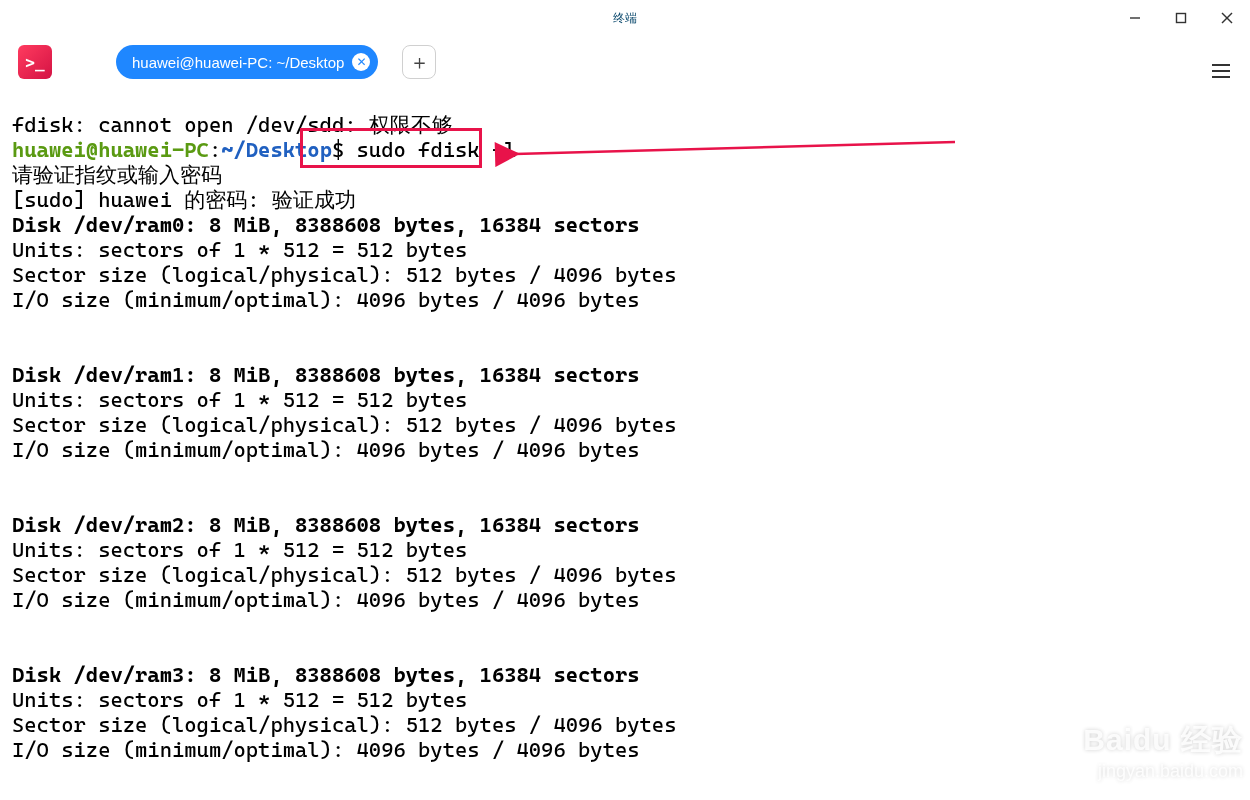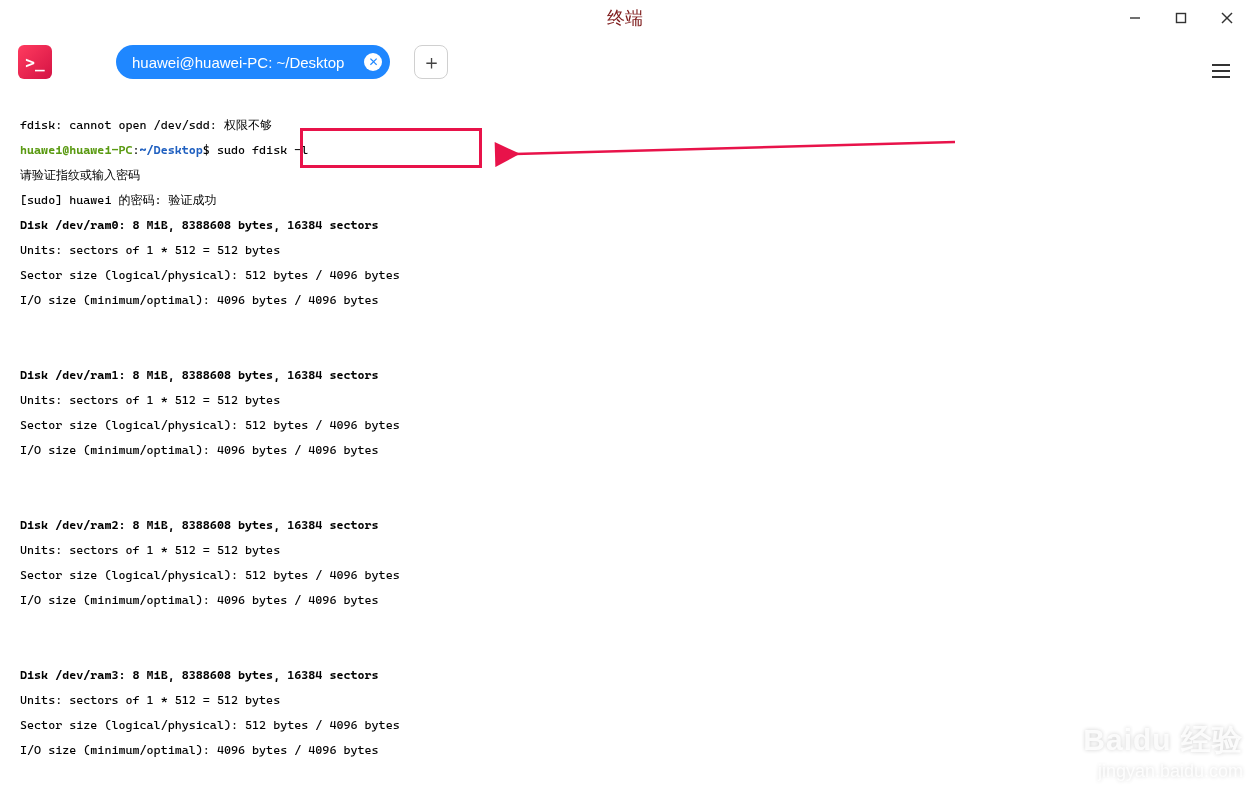--- a/index.html
+++ b/index.html
@@ -13,22 +13,22 @@
   }
   .titlebar {
     height: 36px;
     display: flex;
     align-items: center;
     justify-content: center;
     position: relative;
     border-bottom: 0;
   }
   .titlebar .title {
-    font-size: 18px;
-    color: #7f1d1d;
+    font-size: 12px;
+    color: #0c4a6e;
   }
   .win-controls {
     position: absolute;
     right: 0;
     top: 0;
     height: 36px;
     display: flex;
     align-items: center;
   }
   .win-controls .wc {
@@ -64,21 +64,21 @@
   }
   .tab {
     background: #1f87ff;
     color: #fff;
     height: 34px;
     border-radius: 17px;
     display: flex;
     align-items: center;
     padding: 0 8px 0 16px;
     font-size: 15px;
-    gap: 20px;
+    gap: 8px;
   }
   .tab-close {
     width: 18px;
     height: 18px;
     border-radius: 50%;
     background: #fff;
     color: #1f87ff;
     display: flex;
     align-items: center;
     justify-content: center;
@@ -108,24 +108,24 @@
     gap: 4px;
     cursor: pointer;
   }
   .hamburger span {
     width: 18px;
     height: 2px;
     background: #333;
   }
   .term {
     font-family: "Consolas","Cascadia Mono","DejaVu Sans Mono",monospace;
-    font-size: 12px;
+    font-size: 21px;
     line-height: 25px;
     white-space: pre;
-    padding: 0 20px;
+    padding: 0 12px;
     color: #000;
     position: relative;
   }
   .b { font-weight: bold; }
   .green { color: #5a9a12; font-weight: bold; }
   .blue { color: #2060c0; font-weight: bold; }
   .highlight-box {
     position: absolute;
     border: 3px solid #e8134a;
     pointer-events: none;

